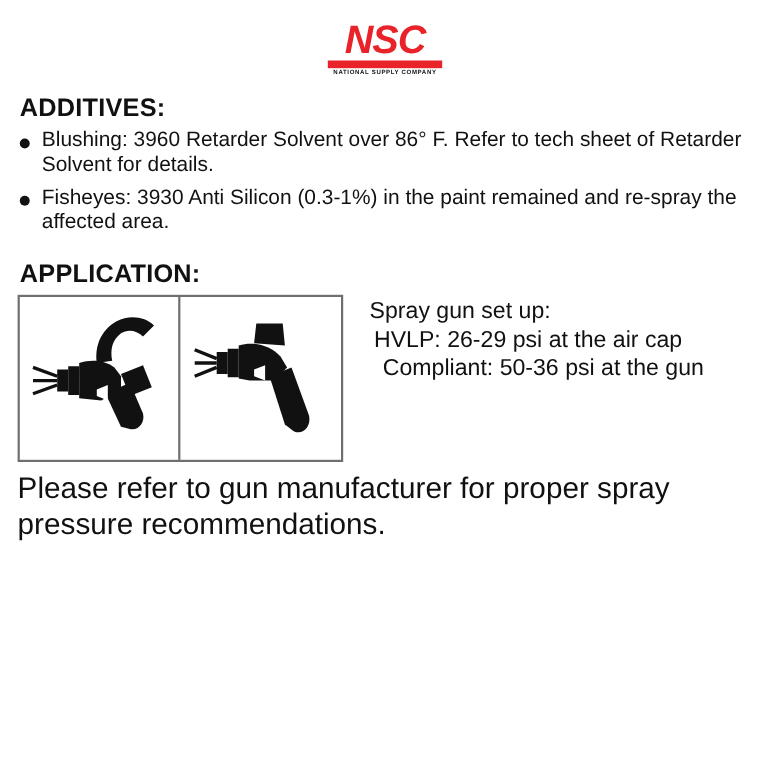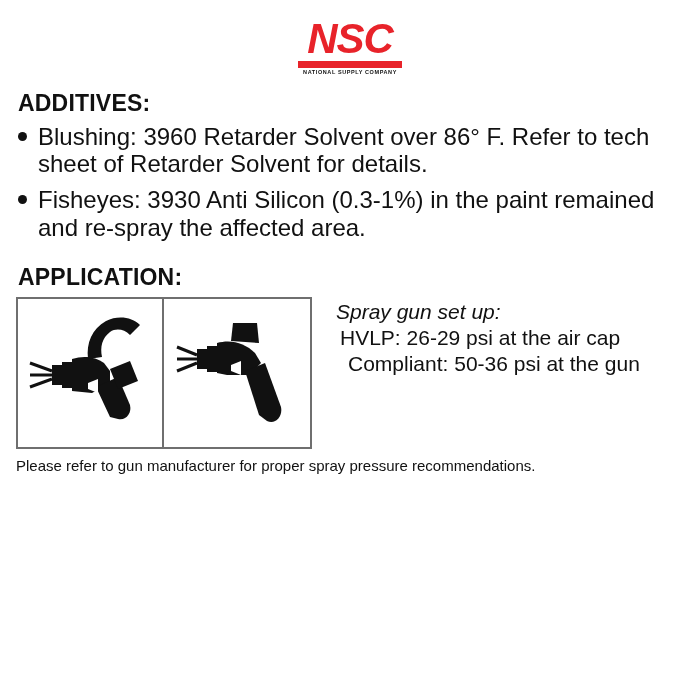--- a/index.html
+++ b/index.html
@@ -37,21 +37,21 @@
   }
   .logo-mark {
     display: inline-block;
     position: relative;
     padding: 0;
   }
   .logo-letters {
     font-family: "Liberation Sans", sans-serif;
     font-weight: bold;
     font-style: italic;
-    font-size: 42px;
+    font-size: 36px;
     letter-spacing: -1px;
     color: #e8232a;
     -webkit-text-stroke: 0;
     position: relative;
     display: inline-block;
     padding: 0 2px;
   }
   .logo-underline {
     width: 104px;
     height: 7px;
@@ -74,21 +74,21 @@
     margin: 4px 0 6px 4px;
   }
   ul.bullets {
     list-style: none;
     margin: 0 0 0 4px;
     padding: 0;
   }
   ul.bullets li {
     position: relative;
     padding-left: 20px;
-    font-size: 24px;
+    font-size: 19px;
     line-height: 1.16;
     margin-bottom: 8px;
   }
   ul.bullets li .dot {
     position: absolute;
     left: 0;
     top: 9px;
     width: 9px;
     height: 9px;
     border-radius: 50%;
@@ -133,26 +133,26 @@
 
   .spray-text {
     margin-left: 24px;
     padding-top: 2px;
     font-size: 21px;
     line-height: 1.25;
   }
   .spray-text .line {
     white-space: nowrap;
   }
-  .spray-text .indent1 { padding-left: 0; font-style: italic; }
+  .spray-text .indent1 { padding-left: 0; }
   .spray-text .indent2 { padding-left: 4px; }
   .spray-text .indent3 { padding-left: 12px; }
 
   .footer-note {
-    font-size: 15px;
+    font-size: 27px;
     line-height: 1.2;
     margin: 8px 0 0 2px;
   }
 </style>
 </head>
 <body>
 
 <div class="page">
 
   <div class="logo-wrap">

